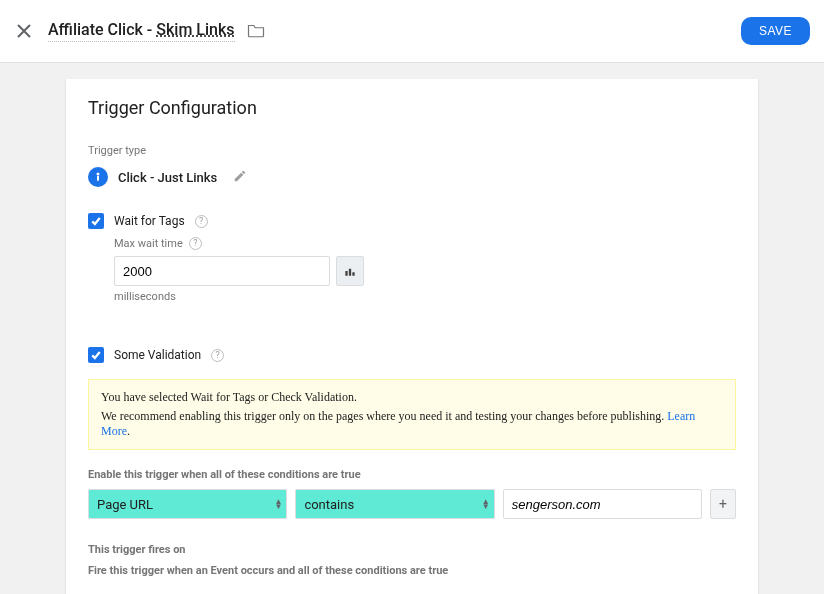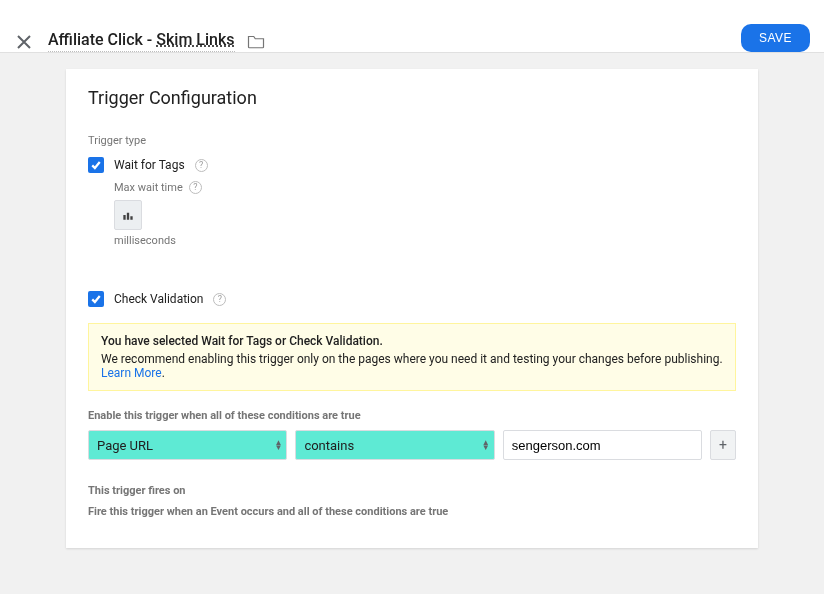--- a/index.html
+++ b/index.html
@@ -5,22 +5,22 @@
   * { box-sizing: border-box; margin: 0; padding: 0; }
   body {
     font-family: Roboto, "Helvetica Neue", Arial, sans-serif;
     font-size: 13px;
     color: #212121;
     background: #fff;
     width: 824px;
   }
   .topbar {
     display: flex;
-    align-items: flex-end;
-    height: 53px;
+    align-items: center;
+    height: 63px;
     padding: 0 14px;
     border-bottom: 1px solid #e0e0e0;
   }
   .close-x {
     width: 20px; height: 20px;
     display: flex; align-items: center; justify-content: center;
     color: #5f6368; cursor: pointer; margin-right: 14px;
   }
   .close-x svg { width: 14px; height: 14px; }
   .title {
@@ -100,37 +100,38 @@
     display:flex; align-items:center; justify-content:center;
     cursor: pointer;
   }
   .bldg-btn svg { width: 14px; height: 14px; fill: #424242; }
   .units { font-size: 11px; color: #757575; margin-bottom: 26px;}
   .gap-block { height: 18px; }
   .info-box {
     background: #fffde7; border: 1px solid #fff59d;
     padding: 10px 12px; font-size: 12px; color: #212121;
     margin: 16px 0 18px 0;
+    font-family: Liberation Serif, serif;
   }
   .info-box .b { font-weight: 500; display:block; margin-bottom:4px;}
   .info-box a { color: #1a73e8; text-decoration: none; }
   .cond-label { font-size: 11px; color: #757575; margin-bottom: 8px; font-weight: bold; }
   .cond-row { display: flex; gap: 8px; align-items: center; margin-bottom: 24px;}
   .select {
     border: 1px solid #dadce0; border-radius: 2px;
     height: 30px; padding: 0 22px 0 8px; font-size: 13px;
     background: #5eead4; position: relative; display:flex; align-items:center;
     cursor: pointer;
   }
   .select .arrows {
     position: absolute; right: 4px; top: 50%; transform: translateY(-50%);
     display:flex; flex-direction:column; line-height:5px; font-size:8px; color:#5f6368;
   }
   .sel-w { width: 200px; }
-  .val-input { width: 200px; }
+  .val-input { width: 200px; font-style: italic; }
   .sq-btn {
     width: 26px; height: 30px; background: #f1f3f4;
     border: 1px solid #dadce0; border-radius: 2px;
     display:flex; align-items:center; justify-content:center;
     font-size: 14px; color: #5f6368; cursor: pointer;
   }
   .fires-row {
     display: flex; align-items: center; gap: 28px;
     margin: 8px 0 22px 0;
   }
@@ -164,54 +165,69 @@
   </div>
   <div class="spacer"></div>
   <button class="save-btn">SAVE</button>
 </div>
 
 <div class="page-bg">
   <div class="card">
     <h2>Trigger Configuration</h2>
 
     <div class="label-sm">Trigger type</div>
+    <div class="type-row">
+      <div class="type-icon">
+        <svg viewBox="0 0 24 24">
+            <circle cx="12" cy="6" r="3"></circle>
+            <path d="M10 10 v8 l2 3 l2 -3 v-8 z"></path>
+          </svg>
+      </div>
+      <span class="type-name">Click - Just Links</span>
+      <span class="pencil">
+        <svg viewBox="0 0 24 24">
+            <path d="M3 17.25V21h3.75l11-11-3.75-3.75-11 11zM20.7 7.04a1 1 0 0 0 0-1.41l-2.34-2.34a1 1 0 0 0-1.41 0l-1.83 1.83 3.75 3.75 1.83-1.83z" fill="#9e9e9e"></path>
+          </svg>
+      </span>
+    </div>
 
     <div class="chk-row">
       <div class="chk">
         <svg viewBox="0 0 16 16">
             <polyline points="3,8.5 6.5,12 13,4"></polyline>
           </svg>
       </div>
       <span class="chk-label">Wait for Tags</span>
       <span class="help">?</span>
     </div>
     <div class="sub-block">
       <div class="sub-label">
         <span>Max wait time</span>
         <span class="help">?</span>
       </div>
       <div class="wait-row">
+        <input class="text-input wait-input" value="2000" style="">
         <div class="bldg-btn">
           <svg viewBox="0 0 24 24">
               <path d="M4 20 v-8 h4 v8 z M10 20 v-12 h4 v12 z M16 20 v-6 h4 v6 z"></path>
             </svg>
         </div>
       </div>
       <div class="units">milliseconds</div>
     </div>
 
     <div class="gap-block"></div>
 
     <div class="chk-row" style="margin-bottom:0">
       <div class="chk">
         <svg viewBox="0 0 16 16">
             <polyline points="3,8.5 6.5,12 13,4"></polyline>
           </svg>
       </div>
-      <span class="chk-label">Check Validation</span>
+      <span class="chk-label">Some Validation</span>
       <span class="help">?</span>
     </div>
 
     <div class="info-box">
       <span class="b">You have selected Wait for Tags or Check Validation.</span>
       <span>We recommend enabling this trigger only on the pages where you need it and testing your changes before publishing. </span><a href="#">Learn More</a>.
     </div>
 
     <div class="cond-label">Enable this trigger when all of these conditions are true</div>
     <div class="cond-row">

